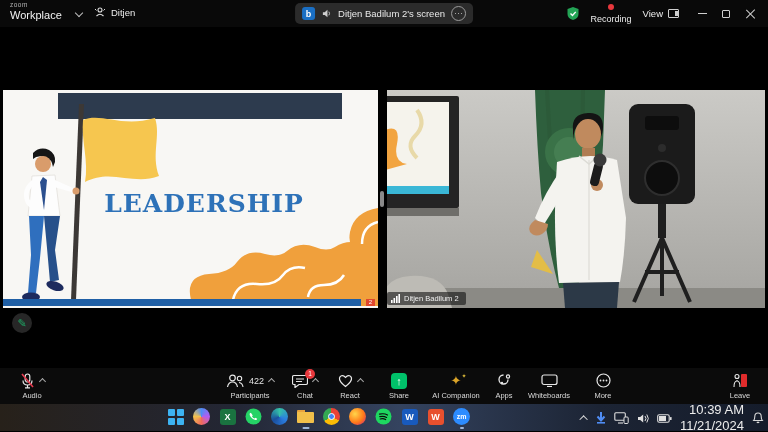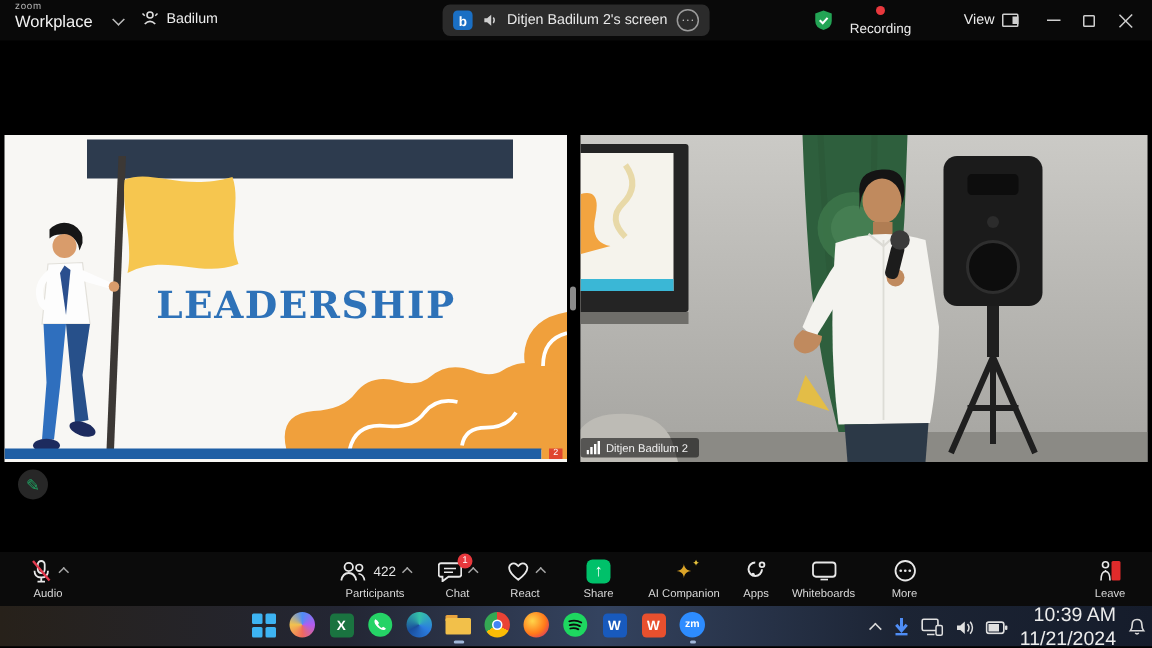--- a/index.html
+++ b/index.html
@@ -24,21 +24,21 @@
   .pill-app { width:13px; height:13px; border-radius:3px; background:#1a6fc4; color:#fff;
     font-size:9px; font-weight:bold; display:flex; align-items:center; justify-content:center; }
   .pill-label { font-size:9.5px; color:#e9e9e9; white-space:nowrap; }
   .pill-more { width:15px; height:15px; border-radius:50%; border:1px solid #9b9b9b;
     display:flex; align-items:center; justify-content:center; gap:1.5px; }
   .pill-more i { width:1.5px; height:1.5px; border-radius:50%; background:#cfcfcf; }
   .top-right { position:absolute; right:0; top:0; height:27px; display:flex; align-items:center; gap:11px; padding-right:6px; }
   .rec-wrap { display:flex; align-items:center; gap:4px;flex-direction:column; }
   .rec-dot { width:6px; height:6px; border-radius:50%; background:#e8383d; }
   .rec-lbl { font-size:9px; color:#ececec; }
-  .view-btn { display:flex; align-items:center; gap:5px;margin-left:24px; }
+  .view-btn { display:flex; align-items:center; gap:5px; }
   .view-lbl { font-size:9.5px; color:#ececec; }
   .view-ic { width:11px; height:9px; border:1px solid #cfcfcf; border-radius:1px; position:relative; }
   .view-ic::after { content:""; position:absolute; right:-1px; top:1px; width:4px; height:5px; background:#cfcfcf; }
   .winctl { display:flex; align-items:center; }
   .winbtn { width:24px; height:27px; display:flex; align-items:center; justify-content:center; position:relative; }
   .ic-min { width:9px; height:1.2px; background:#cfcfcf; }
   .ic-max { width:8px; height:8px; border:1.2px solid #cfcfcf; border-radius:1px; }
   .ic-close { position:relative; width:10px; height:10px; }
   .ic-close::before,.ic-close::after { content:""; position:absolute; left:4.5px; top:-1px; width:1.3px; height:12px; background:#cfcfcf; }
   .ic-close::before{ transform:rotate(45deg);} .ic-close::after{ transform:rotate(-45deg);}
@@ -112,21 +112,21 @@
       <div class="b-large">Workplace</div>
     </div>
     <div class="chev-down"></div>
 
     <div class="meeting-tab">
       <svg width="12" height="12" viewBox="0 0 12 12">
         <circle cx="6" cy="4" r="2" fill="none" stroke="#ddd" stroke-width="1.1"></circle>
         <path d="M2.5,10 Q6,6.5 9.5,10" fill="none" stroke="#ddd" stroke-width="1.1"></path>
         <path d="M1,3 l1.5,1.5 M11,3 l-1.5,1.5" stroke="#ddd" stroke-width="1"></path>
       </svg>
-      <span class="lbl">Badilum</span>
+      <span class="lbl">Ditjen</span>
     </div>
 
     <div class="share-pill">
       <span class="pill-app">b</span>
       <svg width="11" height="11" viewBox="0 0 12 12">
         <path d="M2,4.5 h2 l3,-2.5 v8 l-3,-2.5 h-2 z" fill="#cfcfcf"></path>
         <path d="M8.5,4 q1.5,2 0,4" fill="none" stroke="#cfcfcf" stroke-width="1"></path>
       </svg>
       <span class="pill-label">Ditjen Badilum 2's screen</span>
       <span class="pill-more">

